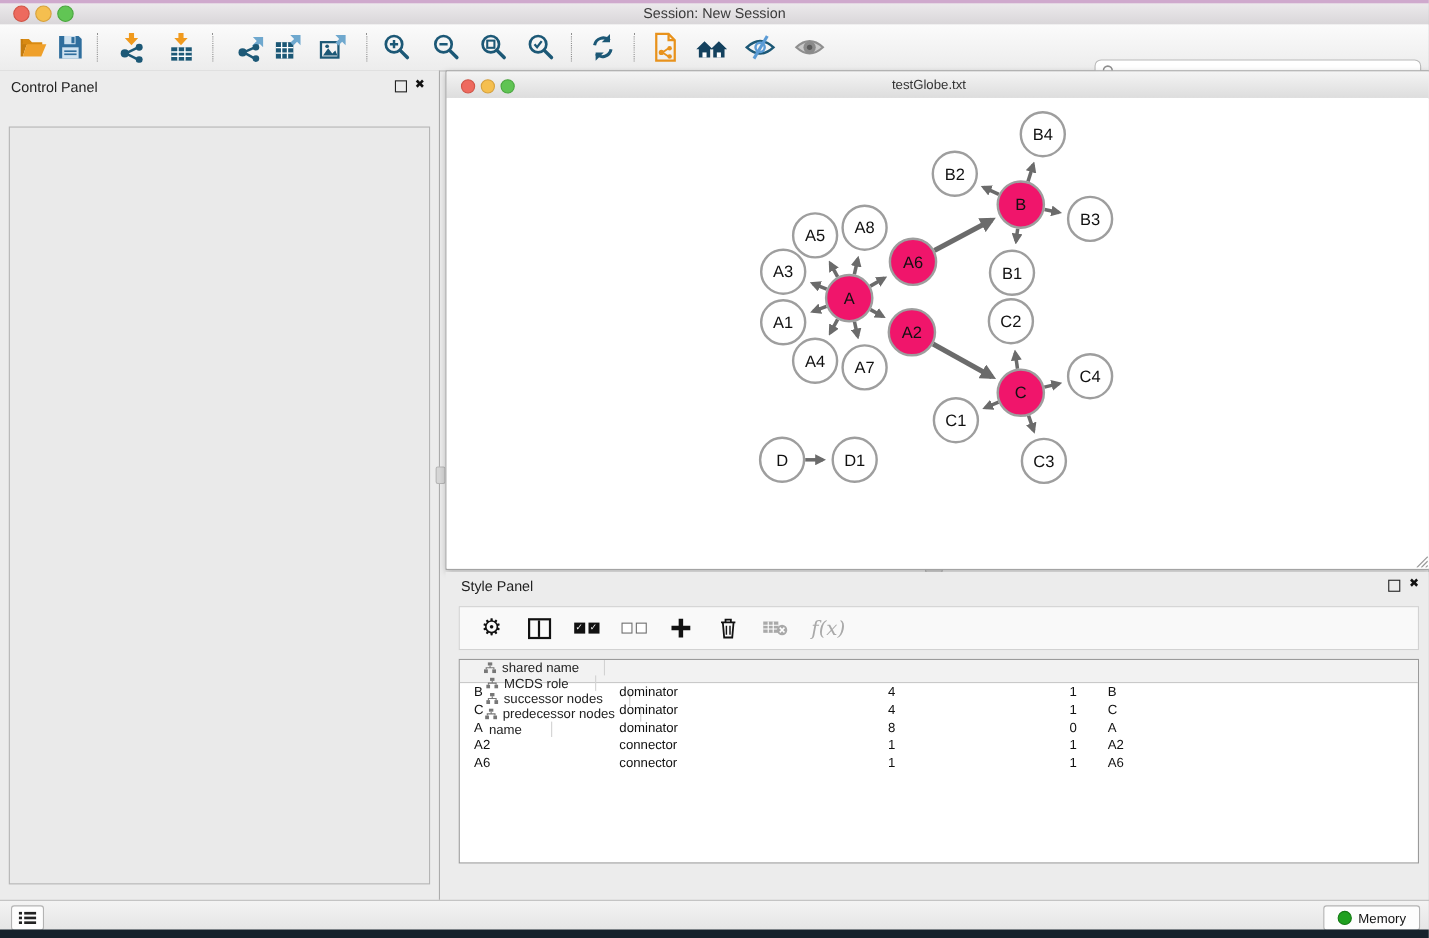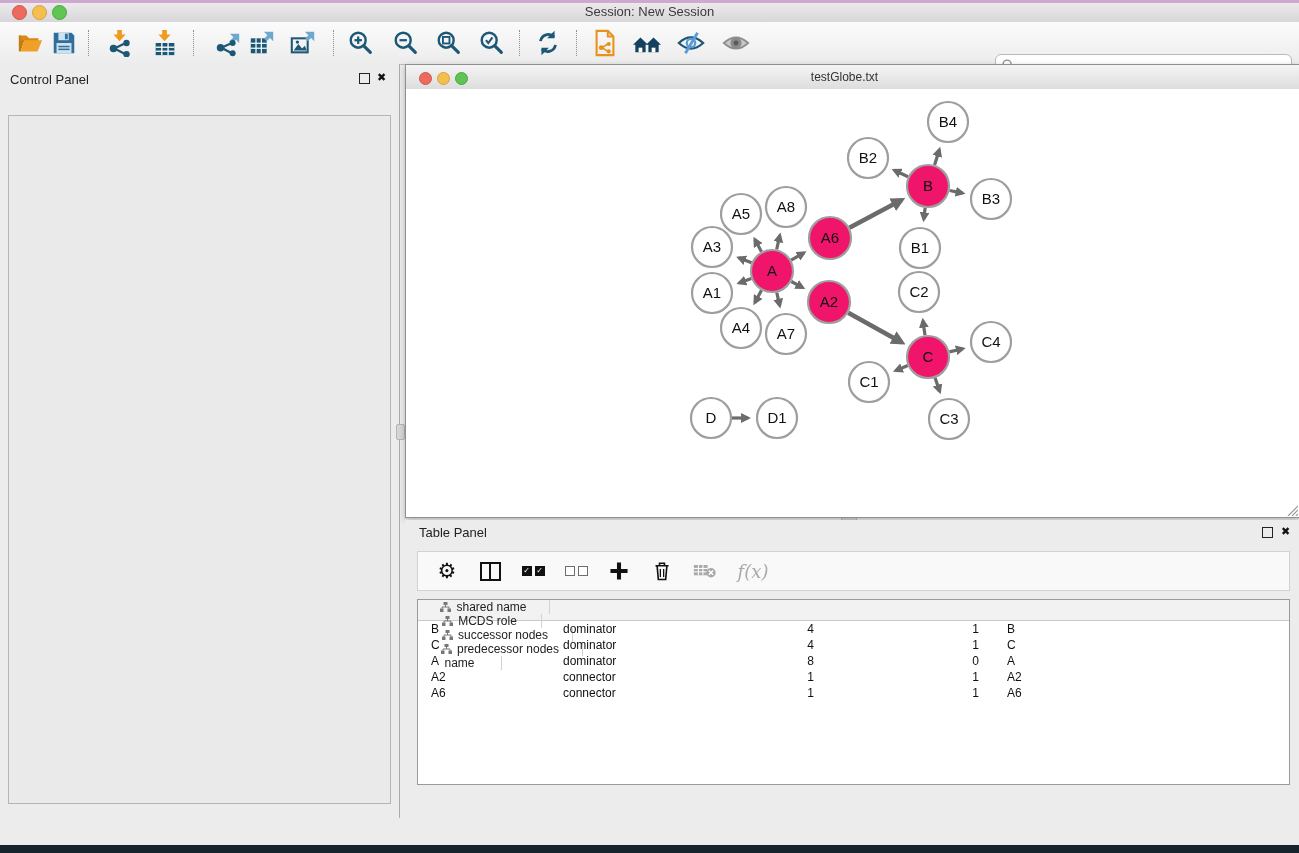--- a/index.html
+++ b/index.html
@@ -390,21 +390,21 @@
           <g stroke="#9a9a9a" stroke-width="1.2">
             <line x1="2" y1="12" x2="12" y2="2"></line>
             <line x1="6" y1="12" x2="12" y2="6"></line>
             <line x1="10" y1="12" x2="12" y2="10"></line>
           </g>
         </svg>
     </div>
   </div>
 
   <div class="table-panel">
-    <div class="panel-title" style="left:14px;top:5px">Table Panel</div>
+    <div class="panel-title" style="left:14px;top:5px">Style Panel</div>
     <span class="panel-btn" style="left:857px;top:7px"><span class="float-box" style="display:inline-block"></span></span>
     <span class="panel-btn" style="left:876px;top:6px">✖</span>
 
     <div class="tp-toolbar">
       <span class="tp-icon gear">⚙</span>
       <span class="tp-icon">
           <span class="splitpane"></span>
         </span>
       <span class="tp-icon">
           <span class="cbpair">
@@ -522,15 +522,33 @@
         <div class="td c0">A6</div>
           <div class="td c1">connector</div>
           <div class="td c2">1</div>
           <div class="td c3">1</div>
           <div class="td c4">A6</div>
       </div>
     </div>
 
   </div>
 
+  <div class="statusbar">
+    <div class="list-btn">
+      <svg width="16" height="13" viewBox="0 0 16 13">
+          <g fill="#222">
+            <rect x="0" y="1" width="3" height="2.4"></rect>
+            <rect x="0" y="5.3" width="3" height="2.4"></rect>
+            <rect x="0" y="9.6" width="3" height="2.4"></rect>
+            <rect x="5" y="1" width="11" height="2.4"></rect>
+            <rect x="5" y="5.3" width="11" height="2.4"></rect>
+            <rect x="5" y="9.6" width="11" height="2.4"></rect>
+          </g>
+        </svg>
+    </div>
+    <div class="mem-btn">
+      <span class="mem-dot"></span>
+      <span>Memory</span>
+    </div>
+  </div>
   <div class="desktop-strip"></div>
 
 </div>
 
 </body></html>

